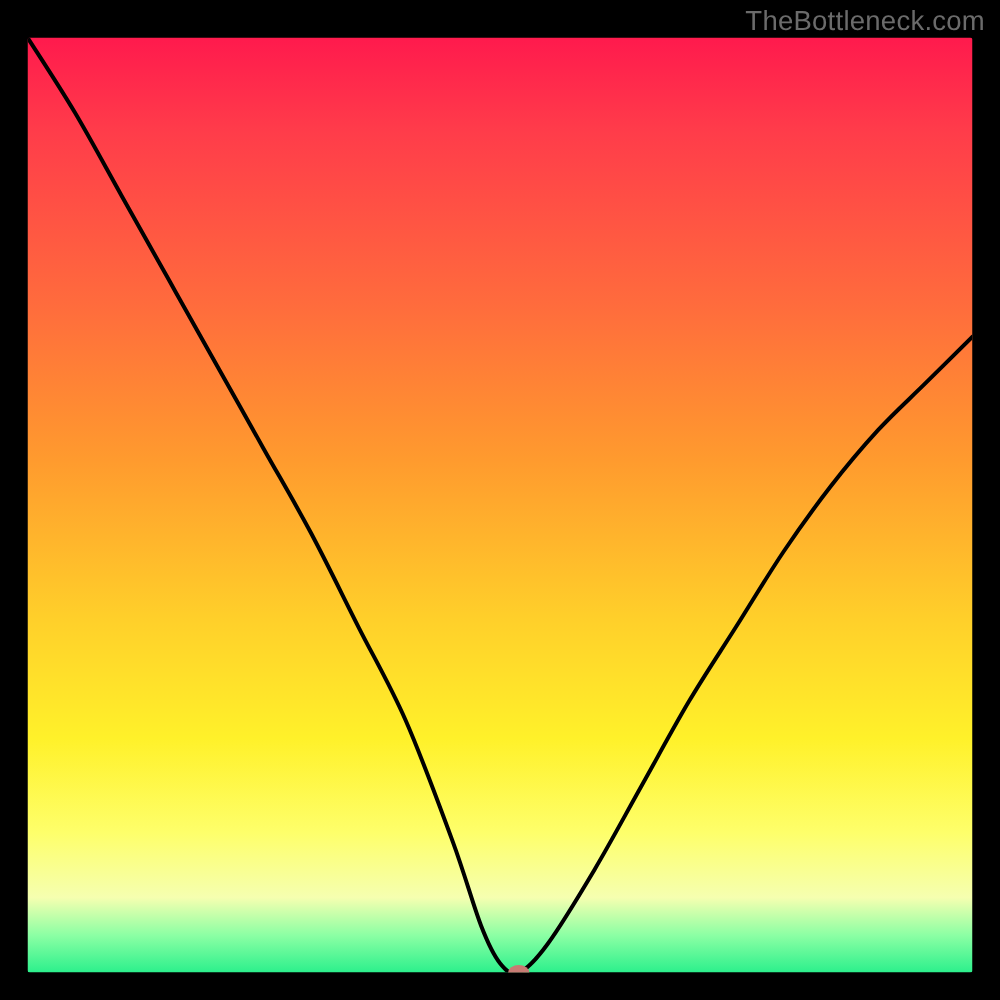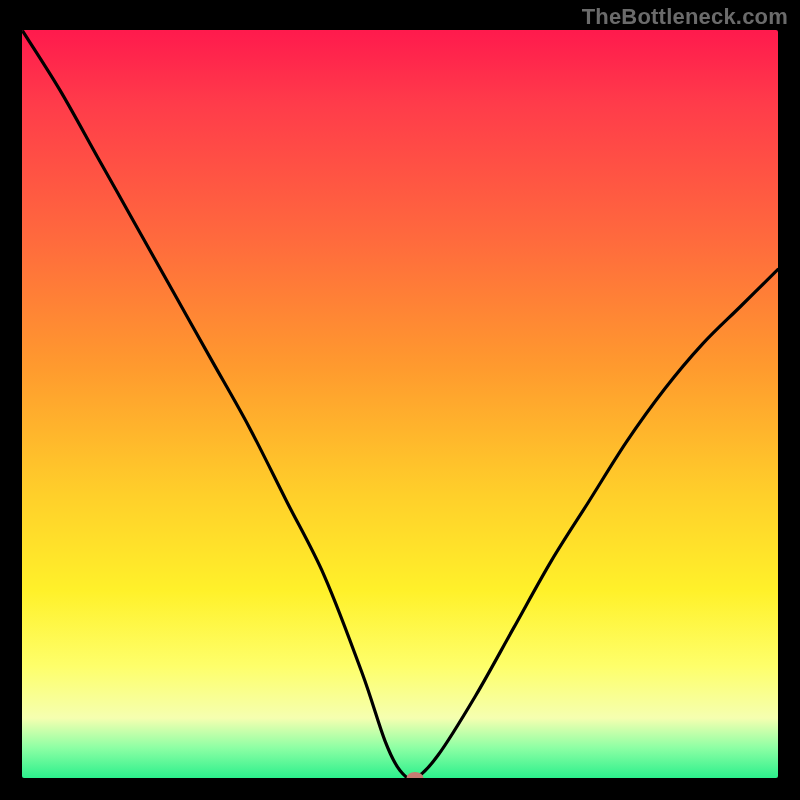--- a/index.html
+++ b/index.html
@@ -17,21 +17,21 @@
     height: 800px;
     background: #000;
   }
   .watermark {
     position: absolute;
     top: 4px;
     right: 12px;
     color: #6b6b6b;
     font-size: 22px;
     letter-spacing: 0.2px;
-    font-weight: 700;
+    font-weight: 400;
     z-index: 5;
     text-align: center;
   }
   .plot-area {
     position: absolute;
     left: 22px;
     top: 30px;
     width: 756px;
     height: 748px;
     overflow: hidden;

